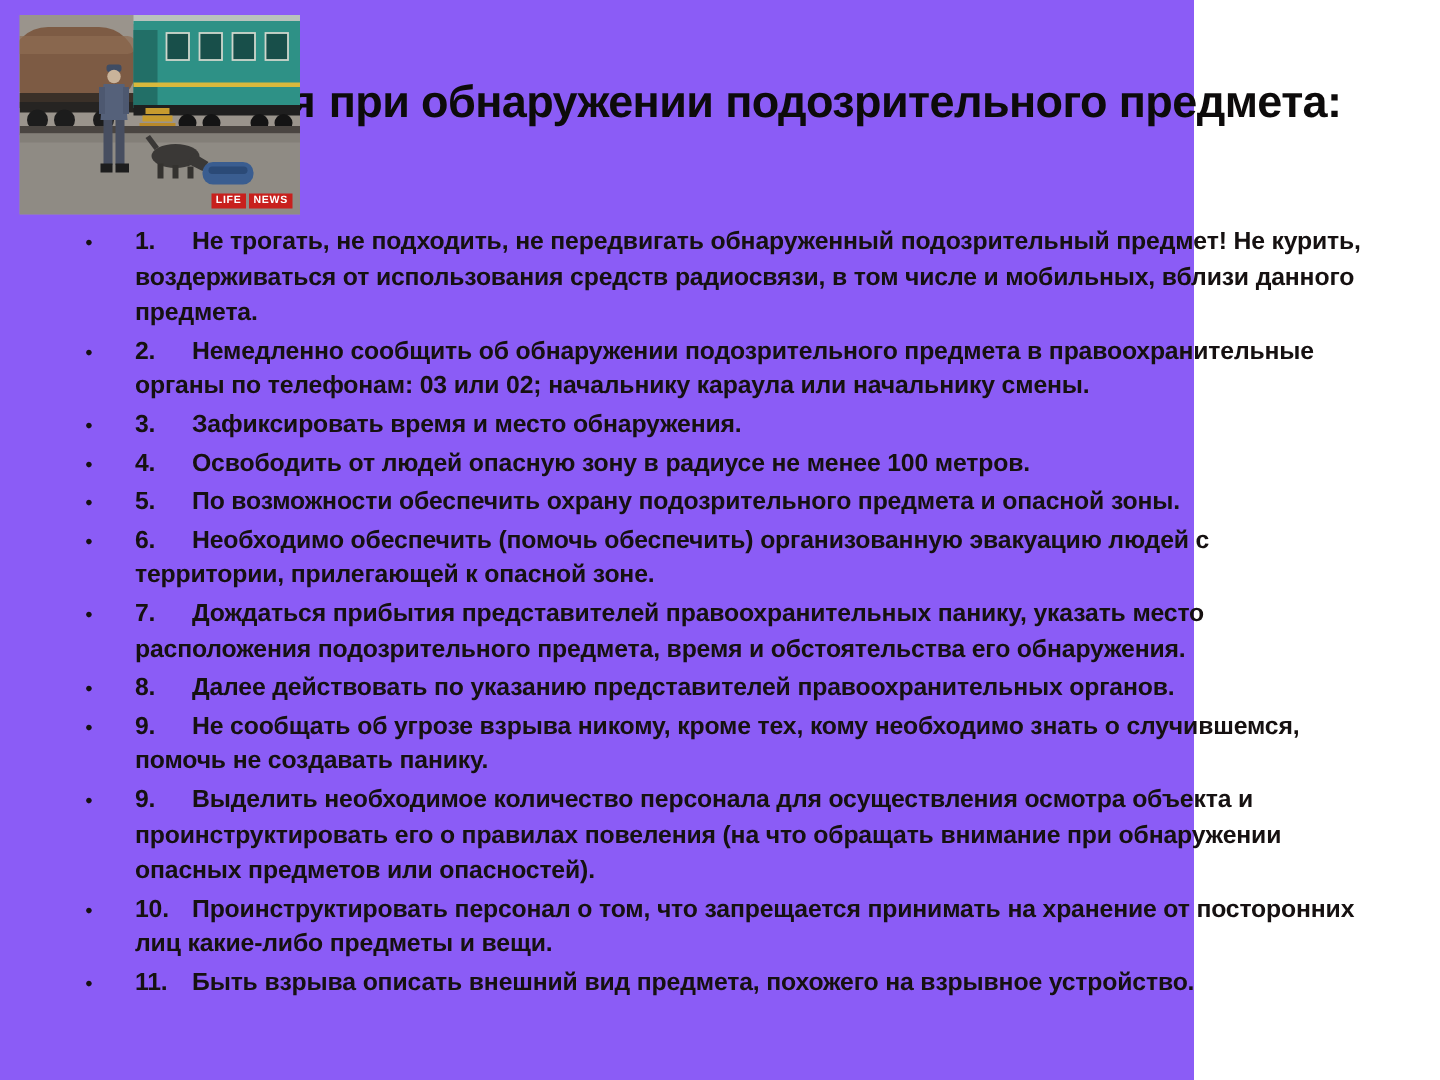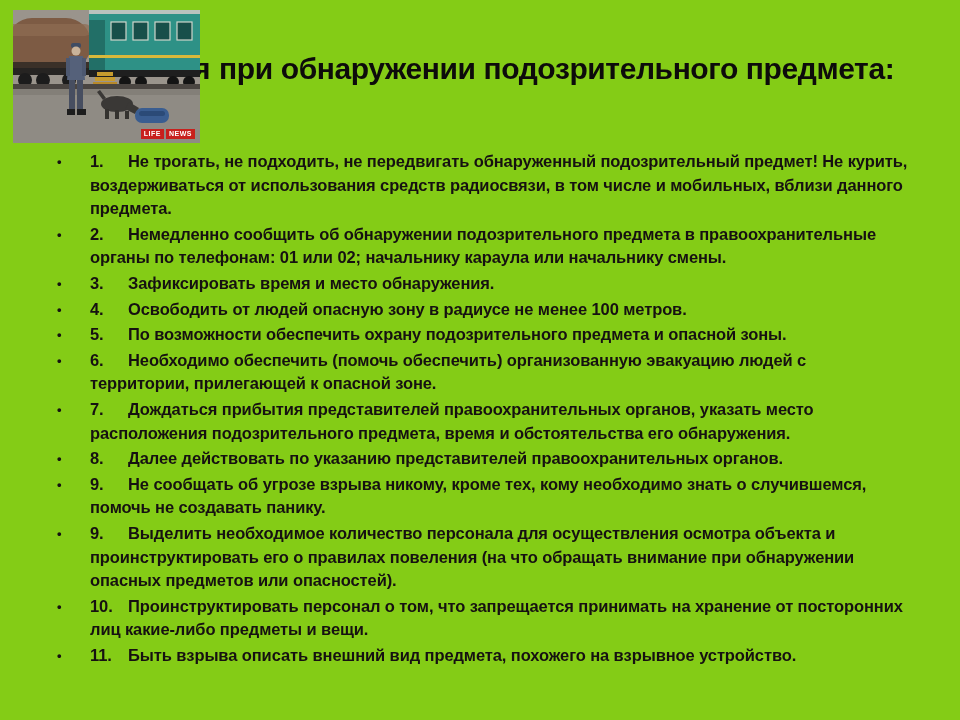--- a/index.html
+++ b/index.html
@@ -4,22 +4,22 @@
 <style>
   html, body {
     margin: 0; padding: 0;
     width: 960px; height: 720px;
     background: #ffffff;
     font-family: "Liberation Sans", sans-serif;
     overflow: hidden;
   }
   .slide {
     position: relative;
-    width: 960px; height: 720px;
-    background: #84cc16;
+    width: 796px; height: 720px;
+    background: #8b5cf6;
   }
 
   
   .title {
     position: absolute;
     left: 193px; top: 52px;
     z-index: 1;
     margin: 0;
     font-size: 30px;
     font-weight: bold;
@@ -159,41 +159,41 @@
     </div>
   </div>
 
   <ul class="items">
 
       <li class="item">
         <span class="bullet">•</span><span class="num">1.</span><span class="txt">Не трогать, не подходить, не передвигать обнаруженный подозрительный предмет! Не курить, воздерживаться от использования средств радиосвязи, в том числе и мобильных, вблизи данного предмета.</span>
       </li>
 
       <li class="item">
-        <span class="bullet">•</span><span class="num">2.</span><span class="txt">Немедленно сообщить об обнаружении подозрительного предмета в правоохранительные органы по телефонам: 01 или 02; начальнику караула или начальнику смены.</span>
+        <span class="bullet">•</span><span class="num">2.</span><span class="txt">Немедленно сообщить об обнаружении подозрительного предмета в правоохранительные органы по телефонам: 03 или 02; начальнику караула или начальнику смены.</span>
       </li>
 
       <li class="item">
         <span class="bullet">•</span><span class="num">3.</span><span class="txt">Зафиксировать время и место обнаружения.</span>
       </li>
 
       <li class="item">
         <span class="bullet">•</span><span class="num">4.</span><span class="txt">Освободить от людей опасную зону в радиусе не менее 100 метров.</span>
       </li>
 
       <li class="item">
         <span class="bullet">•</span><span class="num">5.</span><span class="txt">По возможности обеспечить охрану подозрительного предмета и опасной зоны.</span>
       </li>
 
       <li class="item">
         <span class="bullet">•</span><span class="num">6.</span><span class="txt">Необходимо обеспечить (помочь обеспечить) организованную эвакуацию людей с территории, прилегающей к опасной зоне.</span>
       </li>
 
       <li class="item">
-        <span class="bullet">•</span><span class="num">7.</span><span class="txt">Дождаться прибытия представителей правоохранительных органов, указать место расположения подозрительного предмета, время и обстоятельства его обнаружения.</span>
+        <span class="bullet">•</span><span class="num">7.</span><span class="txt">Дождаться прибытия представителей правоохранительных панику, указать место расположения подозрительного предмета, время и обстоятельства его обнаружения.</span>
       </li>
 
       <li class="item">
         <span class="bullet">•</span><span class="num">8.</span><span class="txt">Далее действовать по указанию представителей правоохранительных органов.</span>
       </li>
 
       <li class="item">
         <span class="bullet">•</span><span class="num">9.</span><span class="txt">Не сообщать об угрозе взрыва никому, кроме тех, кому необходимо знать о случившемся, помочь не создавать панику.</span>
       </li>
 

